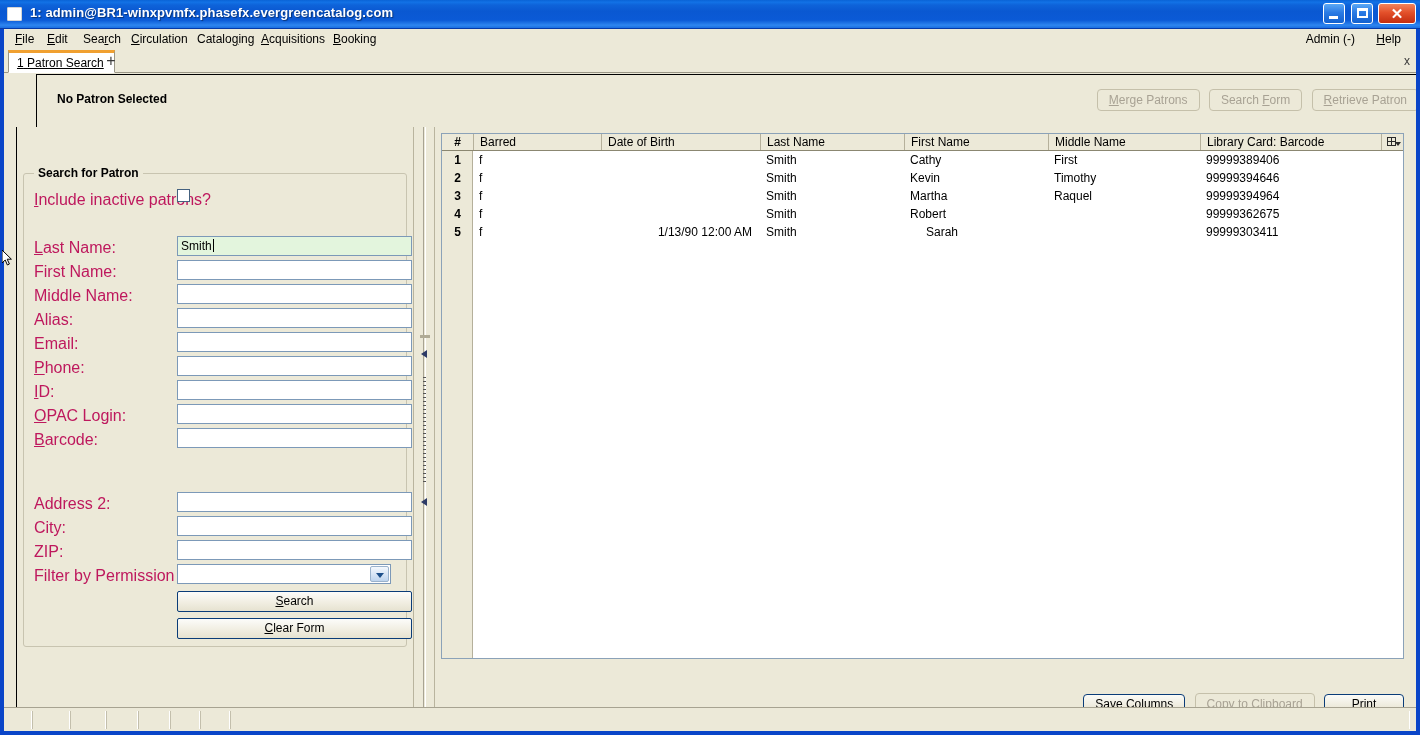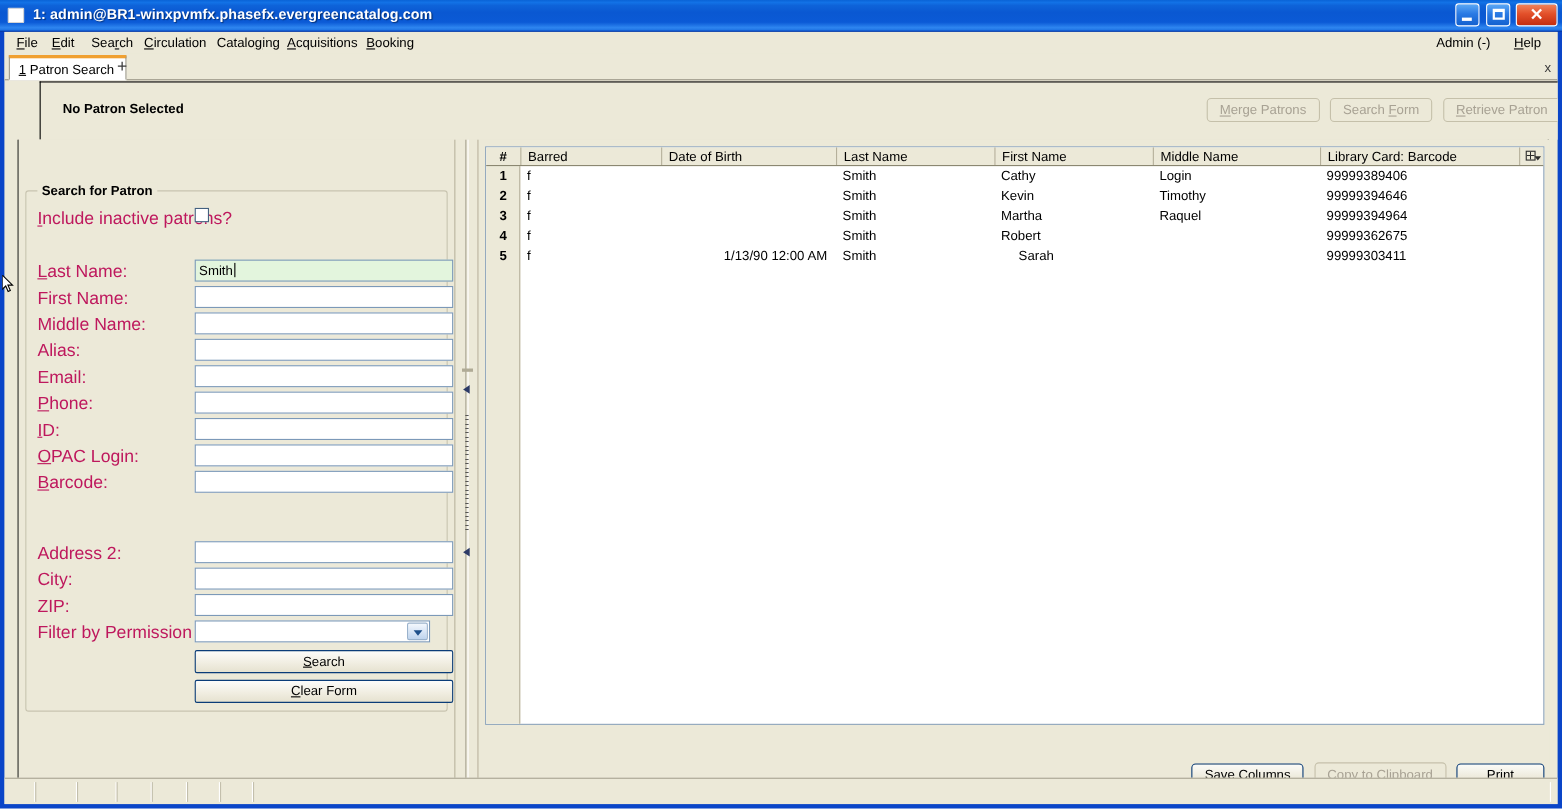--- a/index.html
+++ b/index.html
@@ -112,20 +112,21 @@
     position: absolute; left: 4px; top: 1px;
     height: 23px;
     padding: 0 10px 0 8px;
     background: #ffffff;
     border: 1px solid #9a9686;
     border-top: 3px solid #f0a030;
     border-bottom: 1px solid #ffffff;
     line-height: 20px;
     font-size: 12px;
     white-space: nowrap;
+    text-decoration: underline;
   }
   .tab-plus {
     position: absolute; left: 98px; top: 3px;
     width: 18px; height: 18px;
     line-height: 18px; text-align: center;
     font-size: 16px; color: #3a3a3a;
   }
   .tab-close-x {
     position: absolute; right: 6px; top: 5px;
     font-size: 12px; color: #3a3a3a;
@@ -568,21 +569,21 @@
               <span class="colpick-arr"></span>
             </div>
           </div>
 
           <div class="grow" style="top:18px">
             <div class="gcell num">1</div>
             <div class="gcell" style="left:31px;width:128px">f</div>
             <div class="gcell dob" style="left:159px;width:159px"></div>
             <div class="gcell" style="left:318px;width:144px">Smith</div>
             <div class="gcell" style="left:462px;width:144px">Cathy</div>
-            <div class="gcell" style="left:606px;width:152px">Login</div>
+            <div class="gcell" style="left:606px;width:152px">First</div>
             <div class="gcell" style="left:758px;width:181px">99999389406</div>
           </div>
 
           <div class="grow" style="top:36px">
             <div class="gcell num">2</div>
             <div class="gcell" style="left:31px;width:128px">f</div>
             <div class="gcell dob" style="left:159px;width:159px"></div>
             <div class="gcell" style="left:318px;width:144px">Smith</div>
             <div class="gcell" style="left:462px;width:144px">Kevin</div>
             <div class="gcell" style="left:606px;width:152px">Timothy</div>

